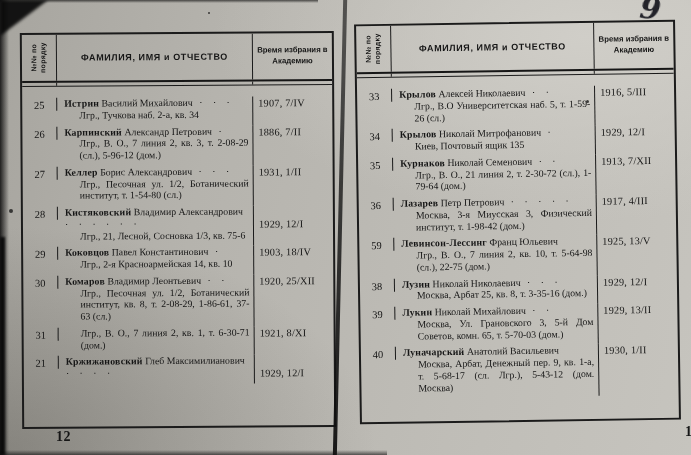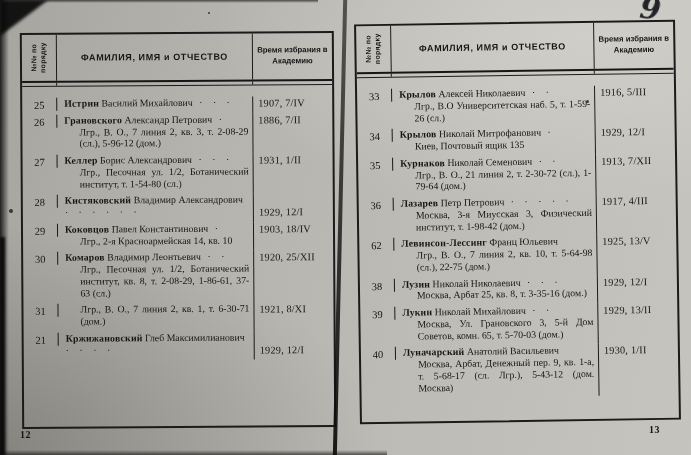--- a/index.html
+++ b/index.html
@@ -49,21 +49,21 @@
   .row{align-items:start;}
   .row{margin-bottom:0;}
   .c-num{text-align:center;font-size:10.5px;padding-top:2px;min-height:10px;}
   .c-name{padding:0 4px 5px 7px;font-size:9.8px;line-height:1.2;}
   .nm .sur{font-weight:bold;letter-spacing:.2px;}
   .nm .dots{letter-spacing:4px;}
   .addr{padding-left:15px;text-align:justify;}
   .c-date{font-size:10.3px;padding:1px 2px 0 5px;white-space:nowrap;letter-spacing:.2px;}
   .page-left .row:nth-child(4) .c-date,
   .page-left .row:nth-child(8) .c-date{padding-top:13px;}
-  .pgnum{position:absolute;font-weight:bold;font-size:10px;letter-spacing:.5px;}
+  .pgnum{position:absolute;font-weight:bold;font-size:14px;letter-spacing:.5px;margin-left:36px;}
   .pgnum-left{left:20px;top:429px;}
   .pgnum-right{left:649px;top:424px;}
 </style>
 </head>
 <body>
 
 <div class="scan">
 
   <div class="page page-left">
     <div class="grid thead">
@@ -77,43 +77,45 @@
     <div class="grid mid-rule">
       <div class="h-num"></div>
         <div class="h-name"></div>
         <div></div>
     </div>
     <div class="tbody">
         <div class="grid row">
     <div class="c-num">25</div>
     <div class="c-name">
       <div class="nm"><span class="sur">Истрин</span><span> Василий Михайлович</span><span class="dots"> · · ·</span></div>
+      <div class="addr">Лгр., Тучкова наб. 2-а, кв. 34</div>
     </div>
     <div class="c-date">1907, 7/IV</div>
   </div>
         <div class="grid row">
     <div class="c-num">26</div>
     <div class="c-name">
-      <div class="nm"><span class="sur">Грановского</span><span> Александр Петрович</span><span class="dots"> ·</span></div>
+      <div class="nm"><span class="sur">Карпинский</span><span> Александр Петрович</span><span class="dots"> ·</span></div>
       <div class="addr">Лгр., В. О., 7 линия 2, кв. 3, т. 2-08-29 (сл.), 5-96-12 (дом.)</div>
     </div>
     <div class="c-date">1886, 7/II</div>
   </div>
         <div class="grid row">
     <div class="c-num">27</div>
     <div class="c-name">
       <div class="nm"><span class="sur">Келлер</span><span> Борис Александрович</span><span class="dots"> · · ·</span></div>
       <div class="addr">Лгр., Песочная ул. 1/2, Ботанический институт, т. 1-54-80 (сл.)</div>
     </div>
     <div class="c-date">1931, 1/II</div>
   </div>
         <div class="grid row">
     <div class="c-num">28</div>
     <div class="c-name">
       <div class="nm"><span class="sur">Кистяковский</span><span> Владимир Александрович</span><span class="dots"> · · · · · ·</span></div>
+      <div class="addr">Лгр., 21, Лесной, Сосновка 1/3, кв. 75-6</div>
     </div>
     <div class="c-date">1929, 12/I</div>
   </div>
         <div class="grid row">
     <div class="c-num">29</div>
     <div class="c-name">
       <div class="nm"><span class="sur">Коковцов</span><span> Павел Константинович</span><span class="dots"> ·</span></div>
       <div class="addr">Лгр., 2-я Красноармейская 14, кв. 10</div>
     </div>
     <div class="c-date">1903, 18/IV</div>
@@ -184,21 +186,21 @@
   </div>
         <div class="grid row">
     <div class="c-num">36</div>
     <div class="c-name">
       <div class="nm"><span class="sur">Лазарев</span><span> Петр Петрович</span><span class="dots"> · · · · ·</span></div>
       <div class="addr">Москва, 3-я Миусская 3, Физический институт, т. 1-98-42 (дом.)</div>
     </div>
     <div class="c-date">1917, 4/III</div>
   </div>
         <div class="grid row">
-    <div class="c-num">62</div>
+    <div class="c-num">59</div>
     <div class="c-name">
       <div class="nm"><span class="sur">Левинсон-Лессинг</span><span> Франц Юльевич</span><span class="dots"></span></div>
       <div class="addr">Лгр., В. О., 7 линия 2, кв. 10, т. 5-64-98 (сл.), 22-75 (дом.)</div>
     </div>
     <div class="c-date">1925, 13/V</div>
   </div>
         <div class="grid row">
     <div class="c-num">38</div>
     <div class="c-name">
       <div class="nm"><span class="sur">Лузин</span><span> Николай Николаевич</span><span class="dots"> · · ·</span></div>

